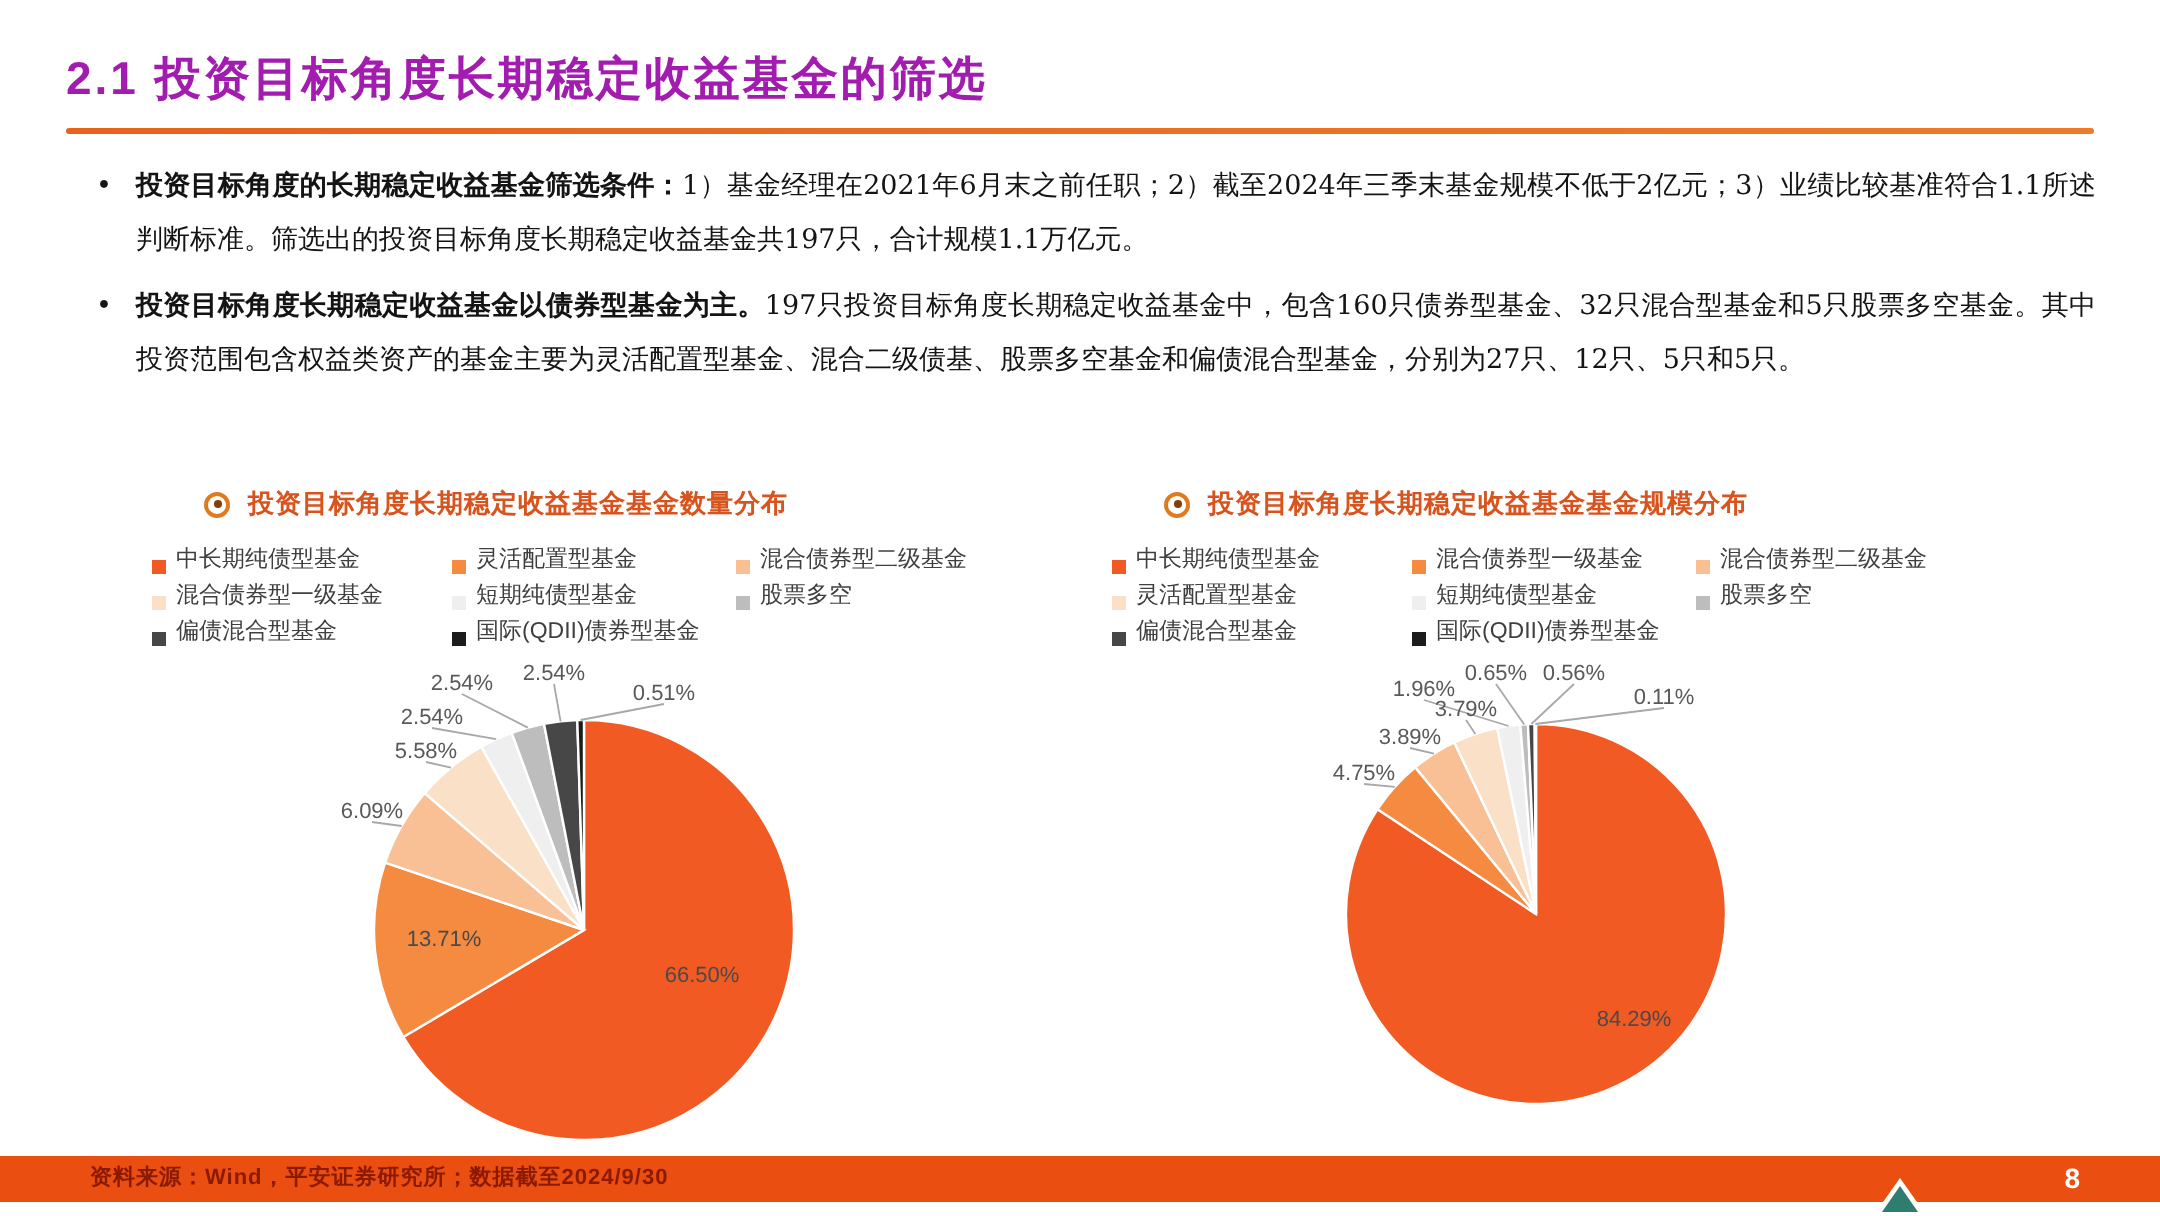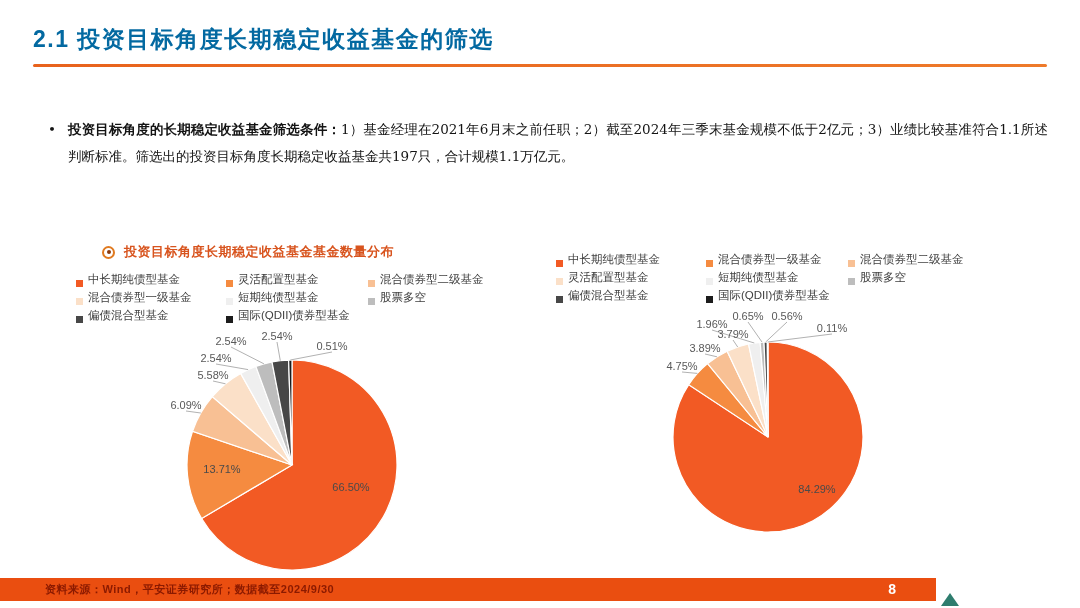--- a/index.html
+++ b/index.html
@@ -1,27 +1,27 @@
 <!DOCTYPE html>
 <html><head>
 <meta charset="utf-8">
 <style>
   * { margin:0; padding:0; box-sizing:border-box; }
   html,body { background:#ffffff; }
   body { font-family:"Liberation Sans", sans-serif; }
   .slide { position:relative; width:1080px; height:608px; background:#fff; overflow:hidden; }
 
   .page-title { position:absolute; left:33px; top:24px; font-size:23px; font-weight:bold;
-                color:#0369a1; letter-spacing:1.5px; }
+                color:#a21caf; letter-spacing:1.5px; }
   .title-rule { position:absolute; left:33px; top:64px; width:1014px; height:3px;
                 background:linear-gradient(90deg,#E8621C,#EE7A2A); border-radius:2px; }
 
   .bullets { position:absolute; left:40px; top:80px; width:1008px; list-style:none; }
   .bullets li { position:relative; padding-left:28px; font-family:"DejaVu Serif", serif;
-                font-size:13.5px; line-height:27px; color:#141414; text-align:justify; margin-bottom:6px;margin-top:36px; }
+                font-size:13.5px; line-height:27px; color:#141414; text-align:justify; margin-bottom:6px; }
   .bullets li::before { content:"•"; position:absolute; left:8px; top:0; color:#141414; }
   .bullets b { font-weight:bold; }
 
   .chart-col { position:absolute; top:230px; width:460px;margin-top:12px; }
   .chart-col.left { left:70px; }
   .chart-col.right { left:550px; }
 
   .sec-title { display:flex; align-items:center; gap:9px; margin-left:32px; height:20px; }
   .bullseye { width:13px; height:13px; border:2px solid #E07A20; border-radius:50%;
               position:relative; flex:0 0 13px; }
@@ -33,21 +33,21 @@
             padding-left:6px; }
   .lg-item { display:flex; align-items:flex-end; gap:5px; height:14px; }
   .lg-marker { width:7px; height:7px; flex:0 0 7px; }
   .lg-label { font-size:11.5px; color:#3F3F3F; white-space:nowrap; }
 
   .pie-wrap { margin-top:4px; }
   svg text { font-family:"Liberation Sans", sans-serif; font-size:11px; }
   svg text.out { fill:#595959; }
   svg text.in { fill:#4A4A4A; }
 
-  .footer-bar { position:absolute; left:0; top:578px; width:936px; height:23px; background:#EA4E10; }
+  .footer-bar { position:absolute; left:0; top:578px; width:1080px; height:23px; background:#EA4E10; }
   .source-text { position:absolute; left:45px; top:0; height:23px; line-height:23px;
                  font-size:11px; font-weight:bold; color:#8B1A00; letter-spacing:0.5px; }
   .page-number { position:absolute; right:40px; top:0; height:23px; line-height:23px;
                  font-size:14px; font-weight:bold; color:#ffffff; }
   .logo-tri-outer { position:absolute; left:938px; top:589px; width:0; height:0;
                     border-left:12px solid transparent; border-right:12px solid transparent;
                     border-bottom:17px solid #ffffff; }
   .logo-tri-inner { position:absolute; left:941px; top:593px; width:0; height:0;
                     border-left:9px solid transparent; border-right:9px solid transparent;
                     border-bottom:13px solid #2E7D6E; }
@@ -55,20 +55,21 @@
 </head>
 <body>
 
 <div class="slide">
 
   <div class="page-title">2.1 投资目标角度长期稳定收益基金的筛选</div>
   <div class="title-rule"></div>
 
   <ul class="bullets">
     <li><b>投资目标角度的长期稳定收益基金筛选条件：</b><span>1）基金经理在2021年6月末之前任职；2）截至2024年三季末基金规模不低于2亿元；3）业绩比较基准符合1.1所述判断标准。筛选出的投资目标角度长期稳定收益基金共197只，合计规模1.1万亿元。</span></li>
+    <li><b>投资目标角度长期稳定收益基金以债券型基金为主。</b><span>197只投资目标角度长期稳定收益基金中，包含160只债券型基金、32只混合型基金和5只股票多空基金。其中投资范围包含权益类资产的基金主要为灵活配置型基金、混合二级债基、股票多空基金和偏债混合型基金，分别为27只、12只、5只和5只。</span></li>
   </ul>
 
   <div class="chart-col left">
     <div class="sec-title">
       <i class="bullseye"></i>
       <span>投资目标角度长期稳定收益基金基金数量分布</span>
     </div>
     <div class="legend">
         <div class="lg-item">
           <span class="lg-marker" style="background: rgb(242, 90, 36);"></span>
@@ -125,20 +126,24 @@
           <text x="143" y="52" text-anchor="middle" class="out">5.58%</text>
           <text x="146" y="35" text-anchor="middle" class="out">2.54%</text>
           <text x="161" y="18" text-anchor="middle" class="out">2.54%</text>
           <text x="207" y="13" text-anchor="middle" class="out">2.54%</text>
           <text x="262" y="23" text-anchor="middle" class="out">0.51%</text>
         </svg>
     </div>
   </div>
 
   <div class="chart-col right">
+    <div class="sec-title">
+      <i class="bullseye"></i>
+      <span>投资目标角度长期稳定收益基金基金规模分布</span>
+    </div>
     <div class="legend">
         <div class="lg-item">
           <span class="lg-marker" style="background: rgb(242, 90, 36);"></span>
           <span class="lg-label">中长期纯债型基金</span>
         </div>
         <div class="lg-item">
           <span class="lg-marker" style="background: rgb(245, 139, 64);"></span>
           <span class="lg-label">混合债券型一级基金</span>
         </div>
         <div class="lg-item">

